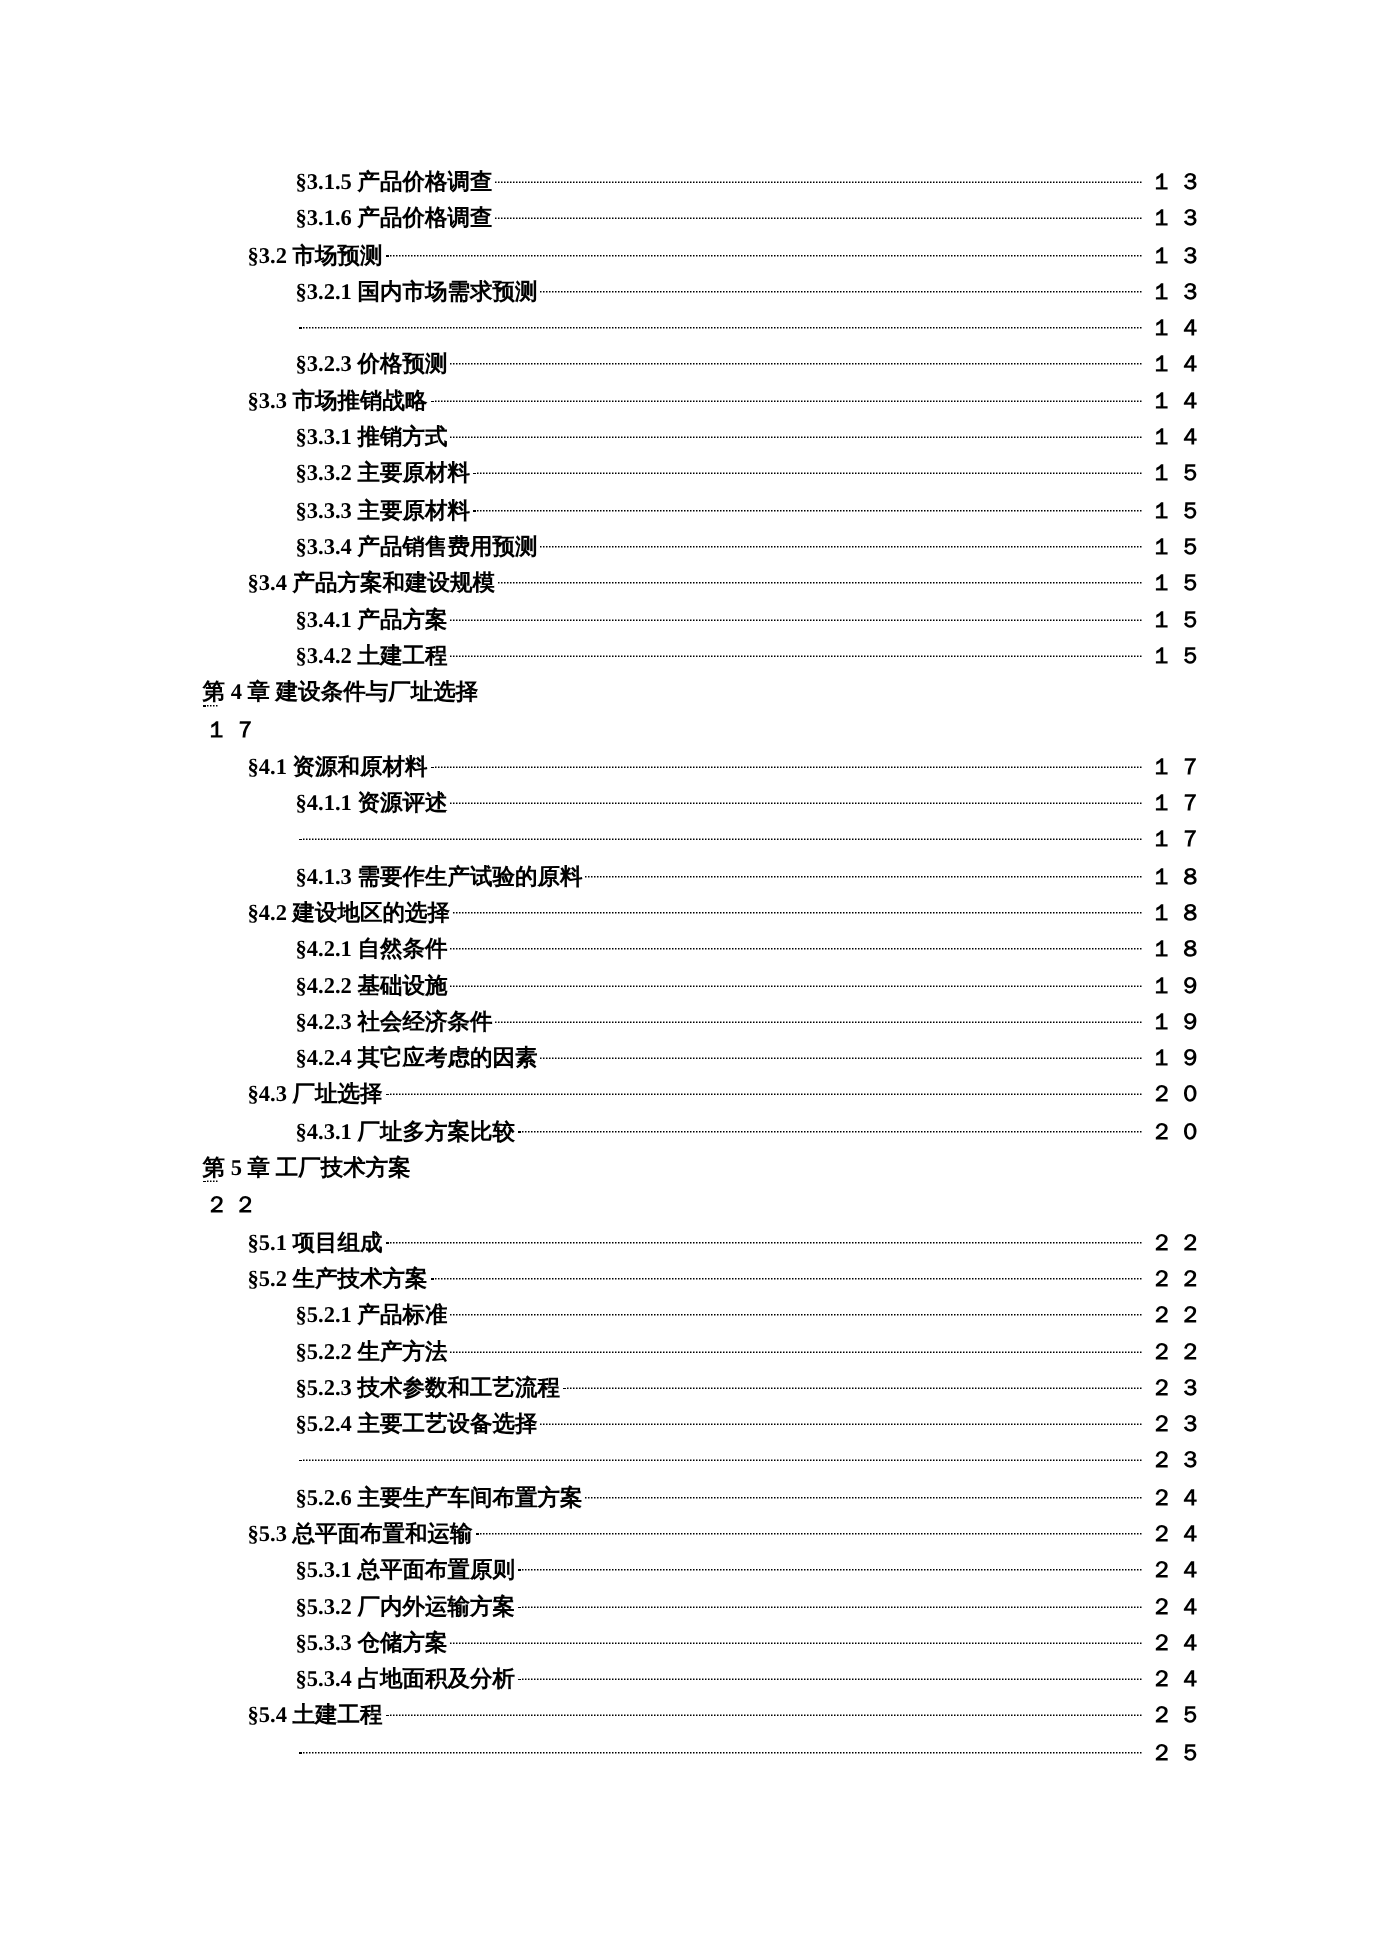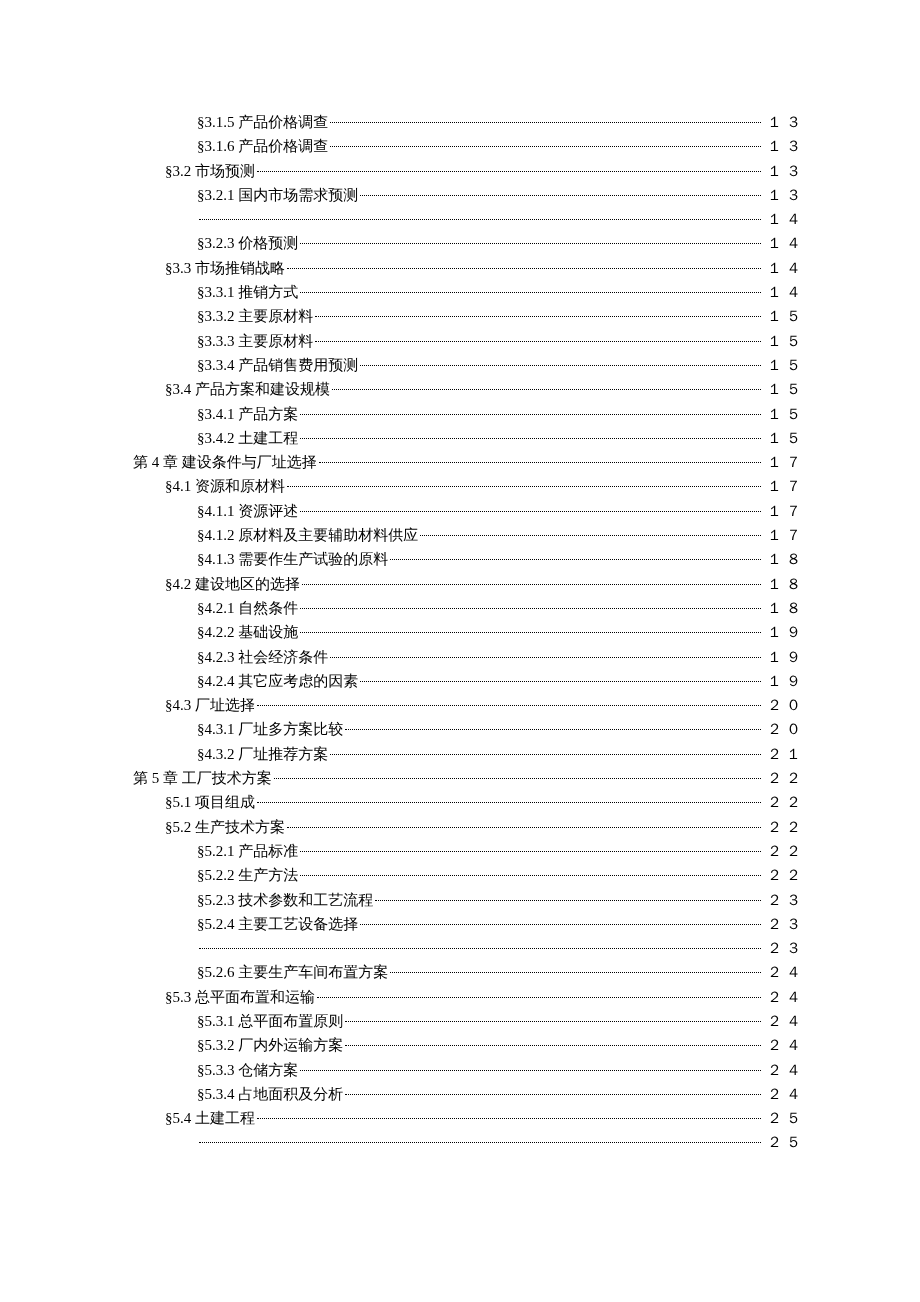--- a/index.html
+++ b/index.html
@@ -15,22 +15,23 @@
   .page {
     padding: 110px 115px 0 133px;
   }
   .toc-line {
     display: flex;
     align-items: baseline;
     font-size: 15px;
     line-height: 24.3px;
     white-space: nowrap;
     overflow: hidden;
-  }
-  .indent-0 { padding-left: 0px; }
+    font-weight: bold;
+  }
+  .indent-0 { padding-left: 0px; flex-direction: column; }
   .indent-1 { padding-left: 32px; }
   .indent-2 { padding-left: 64px; }
   .label {
     flex: 0 0 auto;
   }
   .dots {
     flex: 1 1 auto;
     overflow: hidden;
     border-bottom: 1.5px dotted #000;
     transform: translateY(-4px);
@@ -125,21 +126,20 @@
       <span class="label">§4.1  资源和原材料</span>
       <span class="dots"></span>
       <span class="pageno">１７</span>
     </div>
     <div class="toc-line indent-2">
       <span class="label">§4.1.1  资源评述</span>
       <span class="dots"></span>
       <span class="pageno">１７</span>
     </div>
     <div class="toc-line indent-2">
-      <span class="label">§4.1.2  原材料及主要辅助材料供应</span>
       <span class="dots"></span>
       <span class="pageno">１７</span>
     </div>
     <div class="toc-line indent-2">
       <span class="label">§4.1.3  需要作生产试验的原料</span>
       <span class="dots"></span>
       <span class="pageno">１８</span>
     </div>
     <div class="toc-line indent-1">
       <span class="label">§4.2  建设地区的选择</span>
@@ -168,25 +168,20 @@
     </div>
     <div class="toc-line indent-1">
       <span class="label">§4.3  厂址选择</span>
       <span class="dots"></span>
       <span class="pageno">２０</span>
     </div>
     <div class="toc-line indent-2">
       <span class="label">§4.3.1  厂址多方案比较</span>
       <span class="dots"></span>
       <span class="pageno">２０</span>
-    </div>
-    <div class="toc-line indent-2">
-      <span class="label">§4.3.2  厂址推荐方案</span>
-      <span class="dots"></span>
-      <span class="pageno">２１</span>
     </div>
     <div class="toc-line indent-0">
       <span class="label">第 5 章  工厂技术方案</span>
       <span class="dots"></span>
       <span class="pageno">２２</span>
     </div>
     <div class="toc-line indent-1">
       <span class="label">§5.1  项目组成</span>
       <span class="dots"></span>
       <span class="pageno">２２</span>

